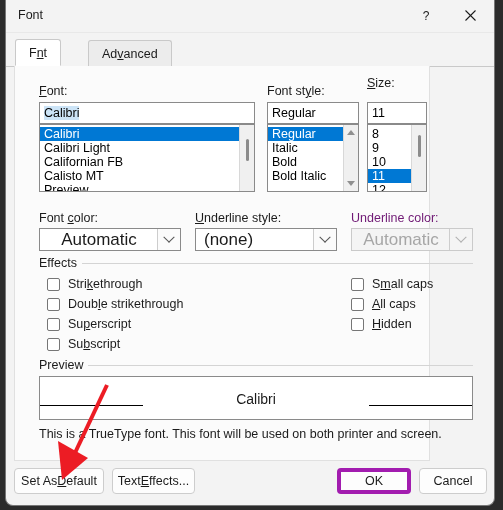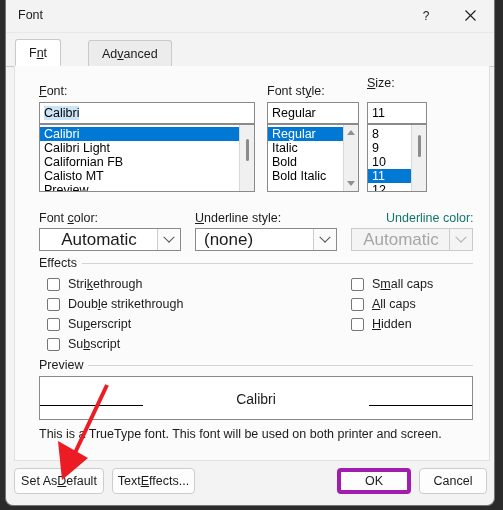--- a/index.html
+++ b/index.html
@@ -85,34 +85,34 @@
     background: #ececec;
     color: #1b1b1b;
     top: 1px;
     height: 26px;
   }
 
   
   .panel {
     position: absolute;
     left: 8px; top: 66px;
-    width: 476px; height: 395px;
+    width: 416px; height: 395px;
     background: #fbfbfb;
     border: 1px solid #e0e0e0;
     border-top: none;
     box-sizing: border-box;
   }
 
   .lbl {
     position: absolute;
     font-size: 12.5px;
     color: #1b1b1b;
     white-space: nowrap;
   }
-  .lbl.disabled { color: #0f766e; margin-left: 35px; }
+  .lbl.disabled { color: #701a75; }
   .u { text-decoration: underline; text-underline-offset: 1px; }
 
   
   .tinput {
     position: absolute;
     background: #ffffff;
     border: 1px solid #8a8a8a;
     box-sizing: border-box;
     font-size: 12.5px;
     color: #000;

